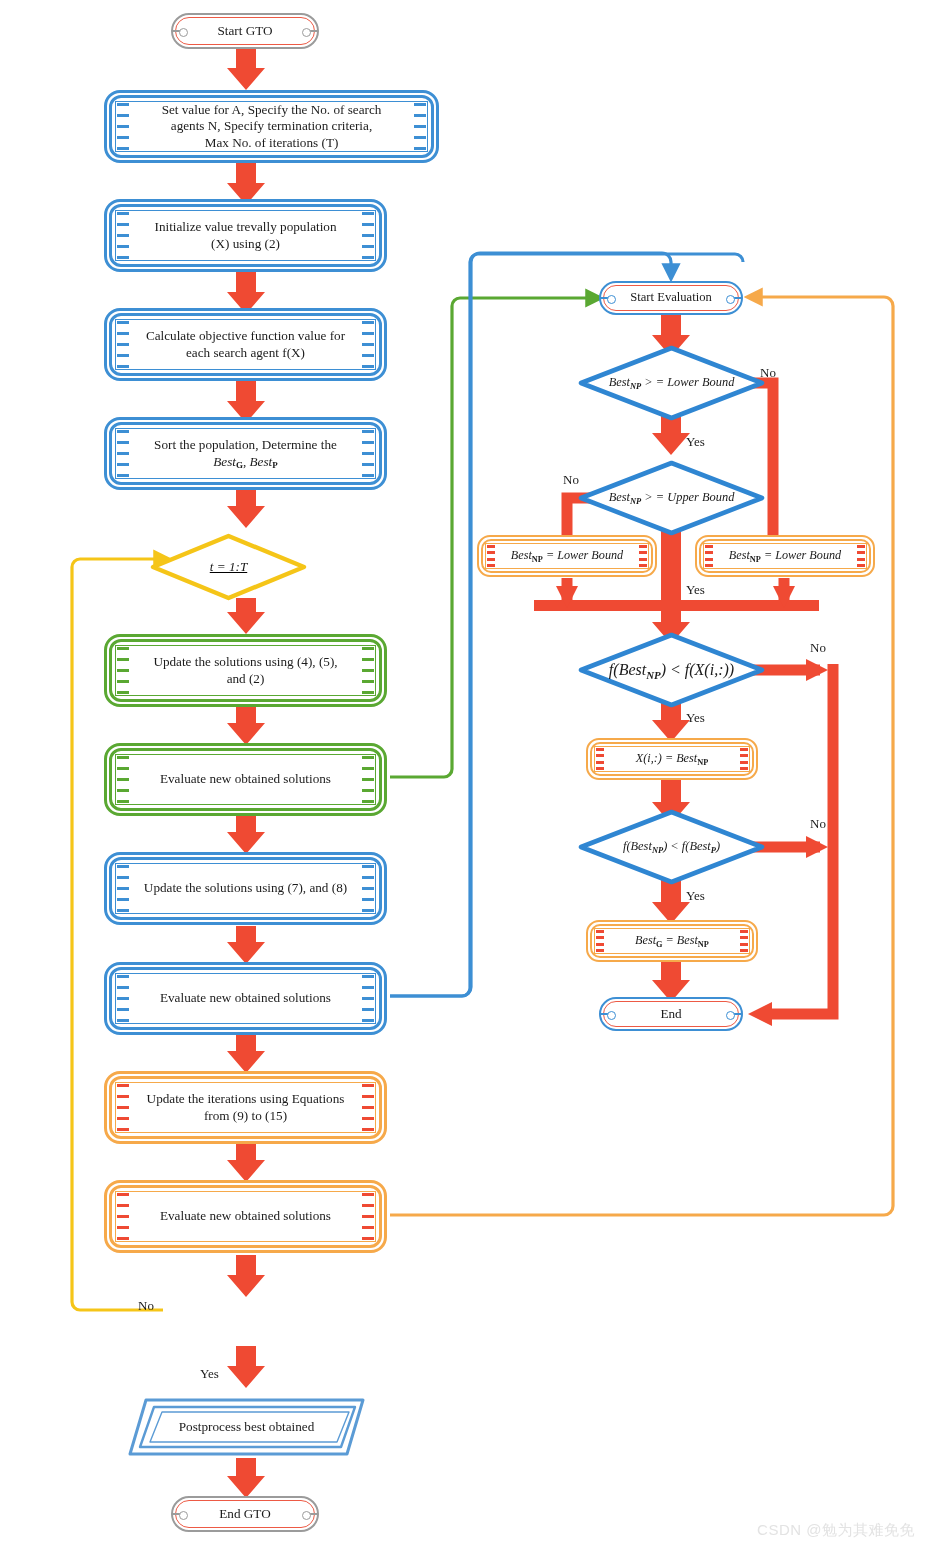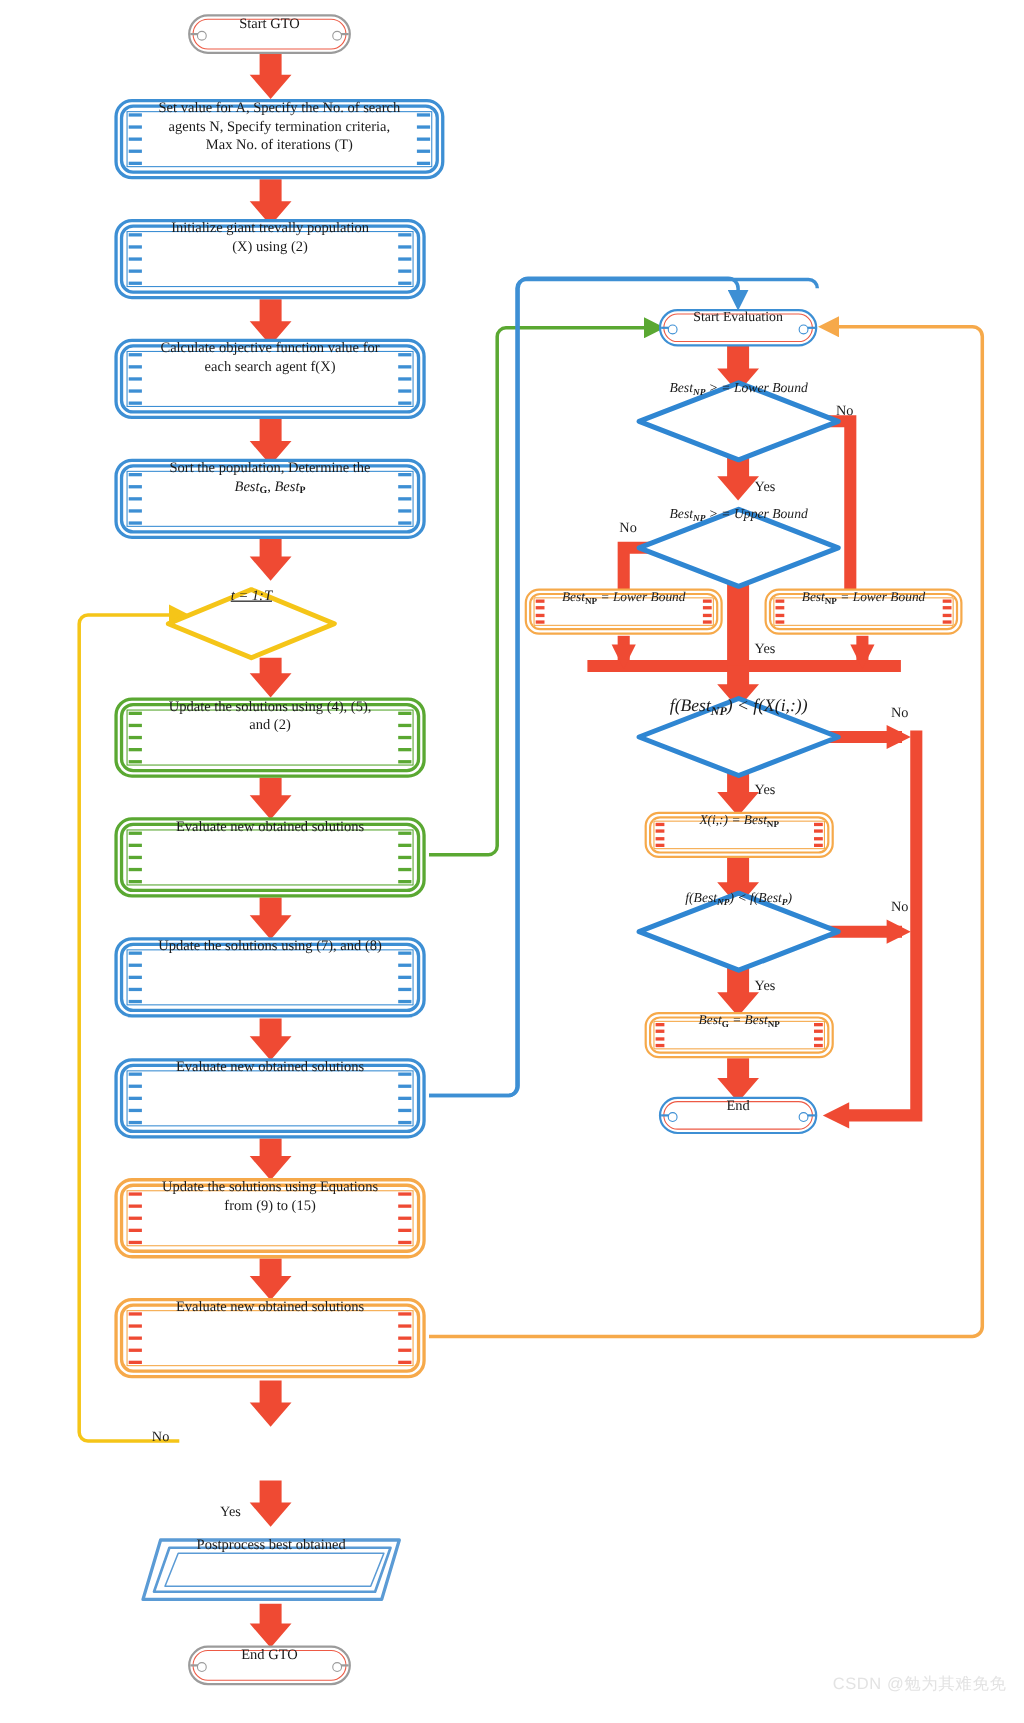--- a/index.html
+++ b/index.html
@@ -3,21 +3,21 @@
 <meta charset="utf-8">
 <title>GTO Flowchart</title>
 <style>
   html,body{margin:0;padding:0;background:#ffffff;}
   body{
     font-family:"Liberation Serif","DejaVu Serif",serif;
     width:931px;height:1566px;position:relative;overflow:hidden;
   }
   #canvas{position:absolute;left:0;top:0;width:931px;height:1566px;}
   svg.layer{position:absolute;left:0;top:0;width:931px;height:1566px;}
-  .node{position:absolute;display:flex;align-items:flex-start;justify-content:center;
+  .node{position:absolute;display:flex;align-items:center;justify-content:center;
         text-align:center;box-sizing:border-box;}
   .node .lbl{position:relative;z-index:5;line-height:1.25;color:#1b1b1b;
              padding:0 22px;font-size:13.2px;}
   
   .term{}
   .term .outer{position:absolute;inset:0;border:2px solid #9b9b9b;border-radius:999px;background:#fff;}
   .term .inner{position:absolute;inset:4px;border:1.6px solid #ed5a45;border-radius:999px;background:#fff;}
   .term .dot{position:absolute;top:50%;width:7px;height:7px;margin-top:-3.5px;
              border:1.4px solid #9b9b9b;border-radius:50%;background:#fff;z-index:3;}
   .term .dot.l{left:8px;} .term .dot.r{right:8px;}
@@ -147,21 +147,21 @@
   <div class="node term" style="left:171px;top:13px;width:148px;height:36px;">
     <span class="outer"></span>
     <span class="inner"></span>
     <span class="tick l"></span>
     <span class="tick r"></span>
     <span class="dot l"></span>
     <span class="dot r"></span>
     <span class="lbl">Start GTO</span>
   </div>
 
-  <div class="node film" style="--c:#3d8fd4;--s:#3d8fd4;left:104px;top:90px;width:300px;height:73px;">
+  <div class="node film" style="--c:#3d8fd4;--s:#3d8fd4;left:104px;top:90px;width:335px;height:73px;">
     <span class="shellA"></span>
     <span class="shellB"></span>
     <span class="body"></span>
     <span class="sp l">
         <i></i>
         <i></i>
         <i></i>
         <i></i>
         <i></i>
       </span>
@@ -191,21 +191,21 @@
         <i></i>
       </span>
     <span class="sp r">
         <i></i>
         <i></i>
         <i></i>
         <i></i>
         <i></i>
       </span>
     <span class="lbl">
-      <span>Initialize giant trevally population</span><br>
+      <span>Initialize value trevally population</span><br>
       <span>(X) using (2)</span>
     </span>
   </div>
 
   <div class="node film" style="--c:#3d8fd4;--s:#3d8fd4;left:104px;top:417px;width:283px;height:73px;">
     <span class="shellA"></span>
     <span class="shellB"></span>
     <span class="body"></span>
     <span class="sp l">
         <i></i>
@@ -357,21 +357,21 @@
         <i></i>
       </span>
     <span class="sp r">
         <i></i>
         <i></i>
         <i></i>
         <i></i>
         <i></i>
       </span>
     <span class="lbl">
-      <span>Update the solutions using Equations</span><br>
+      <span>Update the iterations using Equations</span><br>
       <span>from (9) to (15)</span>
     </span>
   </div>
 
   <div class="node film" style="--c:#f6a94a;--s:#ef4a33;left:104px;top:1180px;width:283px;height:73px;">
     <span class="shellA"></span>
     <span class="shellB"></span>
     <span class="body"></span>
     <span class="sp l">
         <i></i>

